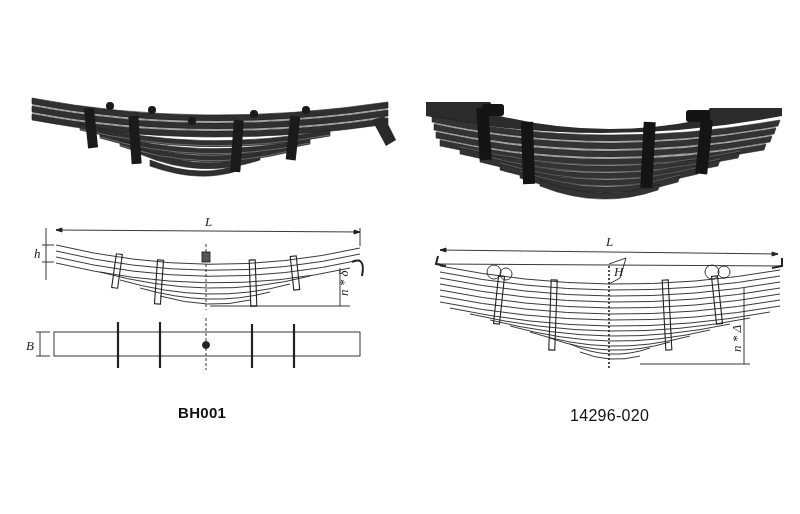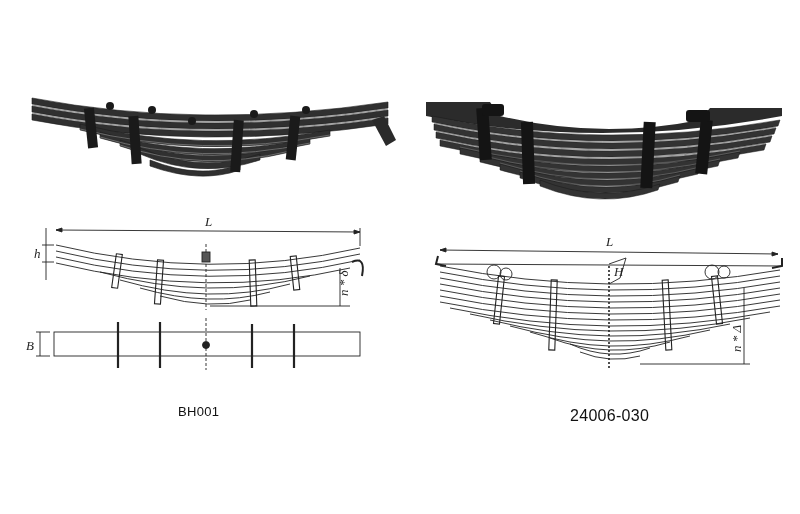--- a/index.html
+++ b/index.html
@@ -1,19 +1,19 @@
 <!DOCTYPE html>
 <html><head>
 <meta charset="utf-8">
 <style>
   html, body { margin:0; padding:0; }
   body { width:800px; height:514px; background:#ffffff; position:relative; overflow:hidden; font-family:"Liberation Sans", sans-serif; }
   .panel { position:absolute; }
   svg { position:absolute; left:0; top:0; }
-  .caption { position:absolute; font-size:13px; color:#111; font-weight:normal; letter-spacing:0.3px; }
+  .caption { position:absolute; font-size:15px; color:#111; font-weight:bold; letter-spacing:0.3px; }
   .cap-right { font-weight:normal; font-size:16px; }
   .dimlabel { font-family:"Liberation Serif", serif; font-style:italic; font-size:13px; fill:#222; }
 </style>
 </head>
 <body>
 
 <div class="panel" style="left:0;top:50px;width:420px;height:160px;">
   <svg width="420" height="160" viewBox="0 0 420 160">
     <g fill="#303030" stroke="#1c1c1c" stroke-width="0.6">
       <path d="M32 48 Q200 80 388 52 L388 58 Q200 86 32 54 Z"></path>
@@ -173,13 +173,13 @@
     <line x1="199" y1="46" x2="199" y2="150" stroke-dasharray="2,2" stroke-width="1.6"></line>
     <path d="M199 44 L216 38 L210 58 L199 64"></path>
     <text class="dimlabel" x="204" y="56" stroke="none">H</text>
     <line x1="334" y1="68" x2="334" y2="144"></line>
     <line x1="230" y1="144" x2="340" y2="144"></line>
     <text class="dimlabel" x="300" y="115" stroke="none" transform="rotate(-90 324 108)">n * Δ</text>
   </svg>
 </div>
 
 <div class="caption" style="left:178px;top:404px;">BH001</div>
-<div class="caption cap-right" style="left:570px;top:407px;">24006-030</div>
+<div class="caption cap-right" style="left:570px;top:407px;">14296-020</div>
 
 </body></html>

